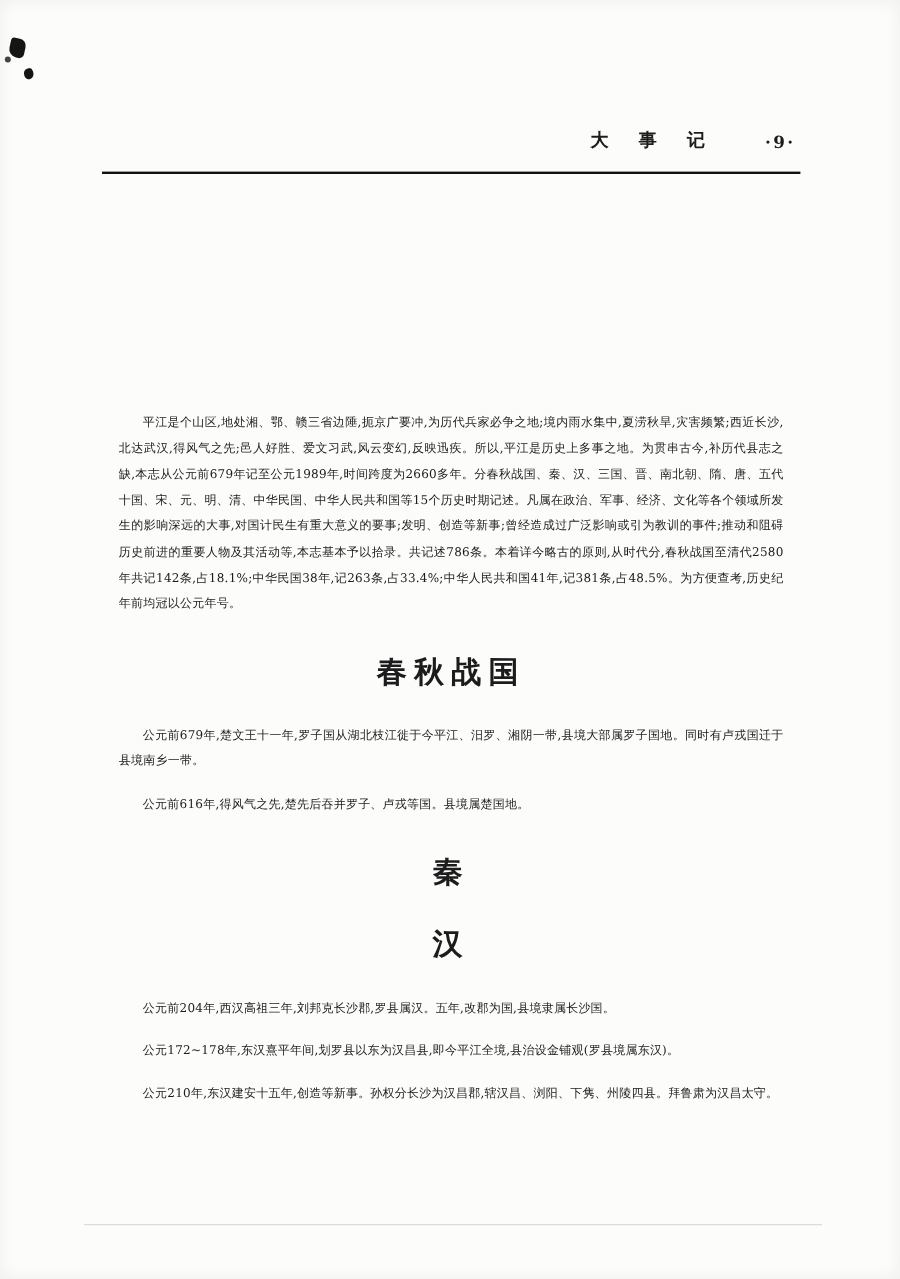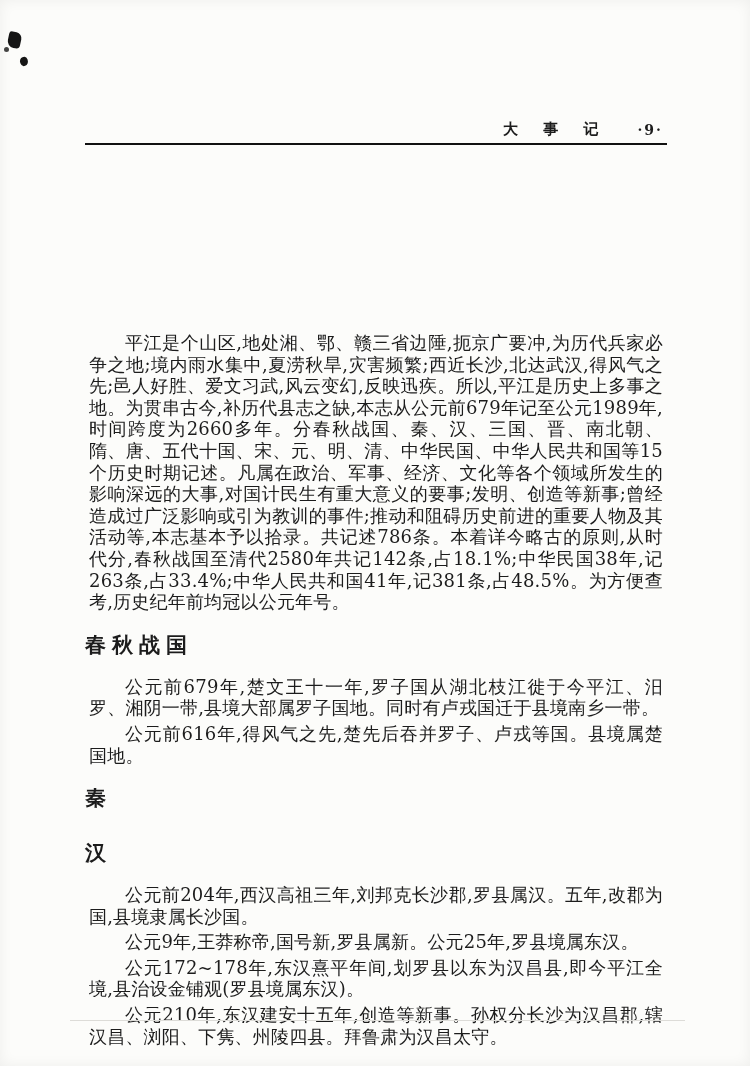--- a/index.html
+++ b/index.html
@@ -19,26 +19,26 @@
     position: absolute;
     top: 0; left: 0;
     width: 750px;
     height: 1066px;
     background: #fcfcfa;
   }
   
   .header-row {
     position: absolute;
     left: 85px;
-    top: 120px;
+    top: 108px;
     width: 580px;
     display: flex;
     justify-content: flex-end;
-    align-items: center;
-    gap: 29px;
+    align-items: flex-end;
+    gap: 40px;
   }
   .header-title {
     font-weight: bold;
     font-size: 15px;
     letter-spacing: 10px;
   }
   .header-pageno {
     font-weight: bold;
     font-size: 14px;
     letter-spacing: 2px;
@@ -53,32 +53,32 @@
     background: #111;
   }
   
   .text-block {
     position: absolute;
     left: 85px;
     top: 328px;
     width: 582px;
   }
   p.body-par {
-    margin: 4px;
-    font-size: 18px;
+    margin: 14px;
+    font-size: 10px;
     line-height: 21.6px;
     text-align: justify;
     text-indent: 2em;
     letter-spacing: 0.2px;
   }
   h2.section-heading {
     margin: 0;
     padding: 14px 0 13px 0;
-    text-align: left;
-    font-size: 21px;
+    text-align: center;
+    font-size: 25px;
     font-weight: bold;
     letter-spacing: 6px;
   }
   
   .artifact {
     position: absolute;
     background: #151515;
   }
   .artifact.a1 { left: 8px;  top: 32px;  width: 13px; height: 16px; border-radius: 3px 6px 4px 7px; transform: rotate(12deg); }
   .artifact.a2 { left: 20px; top: 57px;  width: 8px;  height: 9px;  border-radius: 50% 40% 55% 45%; transform: rotate(-20deg); }
@@ -119,21 +119,20 @@
     <p class="body-par">平江是个山区,地处湘、鄂、赣三省边陲,扼京广要冲,为历代兵家必争之地;境内雨水集中,夏涝秋旱,灾害频繁;西近长沙,北达武汉,得风气之先;邑人好胜、爱文习武,风云变幻,反映迅疾。所以,平江是历史上多事之地。为贯串古今,补历代县志之缺,本志从公元前679年记至公元1989年,时间跨度为2660多年。分春秋战国、秦、汉、三国、晋、南北朝、隋、唐、五代十国、宋、元、明、清、中华民国、中华人民共和国等15个历史时期记述。凡属在政治、军事、经济、文化等各个领域所发生的影响深远的大事,对国计民生有重大意义的要事;发明、创造等新事;曾经造成过广泛影响或引为教训的事件;推动和阻碍历史前进的重要人物及其活动等,本志基本予以拾录。共记述786条。本着详今略古的原则,从时代分,春秋战国至清代2580年共记142条,占18.1%;中华民国38年,记263条,占33.4%;中华人民共和国41年,记381条,占48.5%。为方便查考,历史纪年前均冠以公元年号。</p>
 
     <h2 class="section-heading">春秋战国</h2>
     <p class="body-par">公元前679年,楚文王十一年,罗子国从湖北枝江徙于今平江、汨罗、湘阴一带,县境大部属罗子国地。同时有卢戎国迁于县境南乡一带。</p>
     <p class="body-par">公元前616年,得风气之先,楚先后吞并罗子、卢戎等国。县境属楚国地。</p>
 
     <h2 class="section-heading">秦</h2>
 
     <h2 class="section-heading">汉</h2>
     <p class="body-par">公元前204年,西汉高祖三年,刘邦克长沙郡,罗县属汉。五年,改郡为国,县境隶属长沙国。</p>
-    <p class="body-par">公元9年,王莽称帝,国号新,罗县属新。公元25年,罗县境属东汉。</p>
     <p class="body-par">公元172~178年,东汉熹平年间,划罗县以东为汉昌县,即今平江全境,县治设金铺观(罗县境属东汉)。</p>
     <p class="body-par">公元210年,东汉建安十五年,创造等新事。孙权分长沙为汉昌郡,辖汉昌、浏阳、下隽、州陵四县。拜鲁肃为汉昌太守。</p>
 
   </div>
 
   <div class="bottom-scan-line"></div>
   <div class="edge-shade"></div>
 </div>
 
 </body></html>

